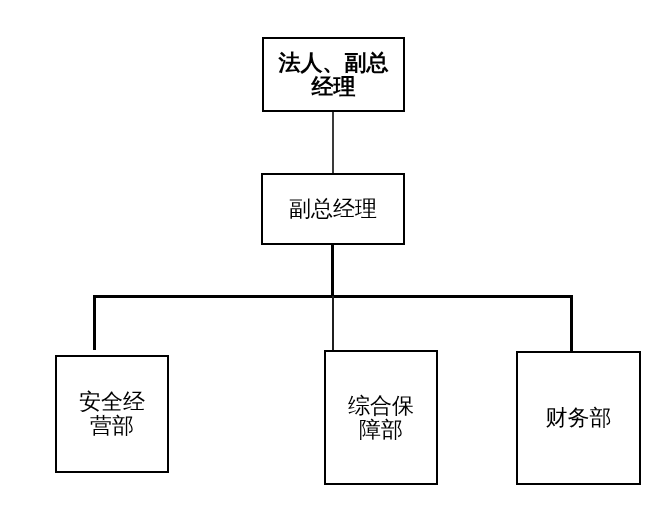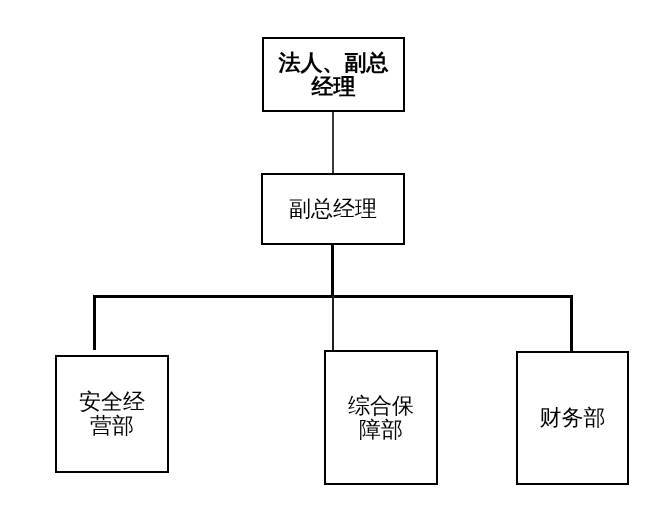--- a/index.html
+++ b/index.html
@@ -30,21 +30,21 @@
     line-height: 24px;
   }
   .node .nl { display: block; white-space: nowrap; }
   .line { position: absolute; background: #000000; }
 
   
   .node-root   { left: 262px; top: 37px;  width: 143px; height: 75px; font-weight: bold; }
   .node-deputy { left: 261px; top: 173px; width: 144px; height: 72px; }
   .node-dept1  { left: 39px;  top: 355px; width: 114px; height: 118px; margin-left: 16px; }
   .node-dept2  { left: 276px; top: 350px; width: 114px; height: 135px; margin-left: 48px; }
-  .node-dept3  { left: 516px; top: 351px; width: 113px; height: 134px; }
+  .node-dept3  { left: 516px; top: 351px; width: 125px; height: 134px; }
 
   
   .conn-root-deputy  { left: 332px; top: 112px; width: 2px;  height: 61px; background: #3a3a3a; }
   .conn-deputy-trunk { left: 331px; top: 245px; width: 3px;  height: 52px; }
   .conn-trunk        { left: 93px;  top: 295px; width: 480px; height: 3px; }
   .conn-trunk-dept1  { left: 93px;  top: 296px; width: 3px;  height: 54px; }
   .conn-trunk-dept2  { left: 332px; top: 296px; width: 2px;  height: 54px; background: #1f1f1f; }
   .conn-trunk-dept3  { left: 570px; top: 296px; width: 3px;  height: 55px; }
 </style>
 </head>

